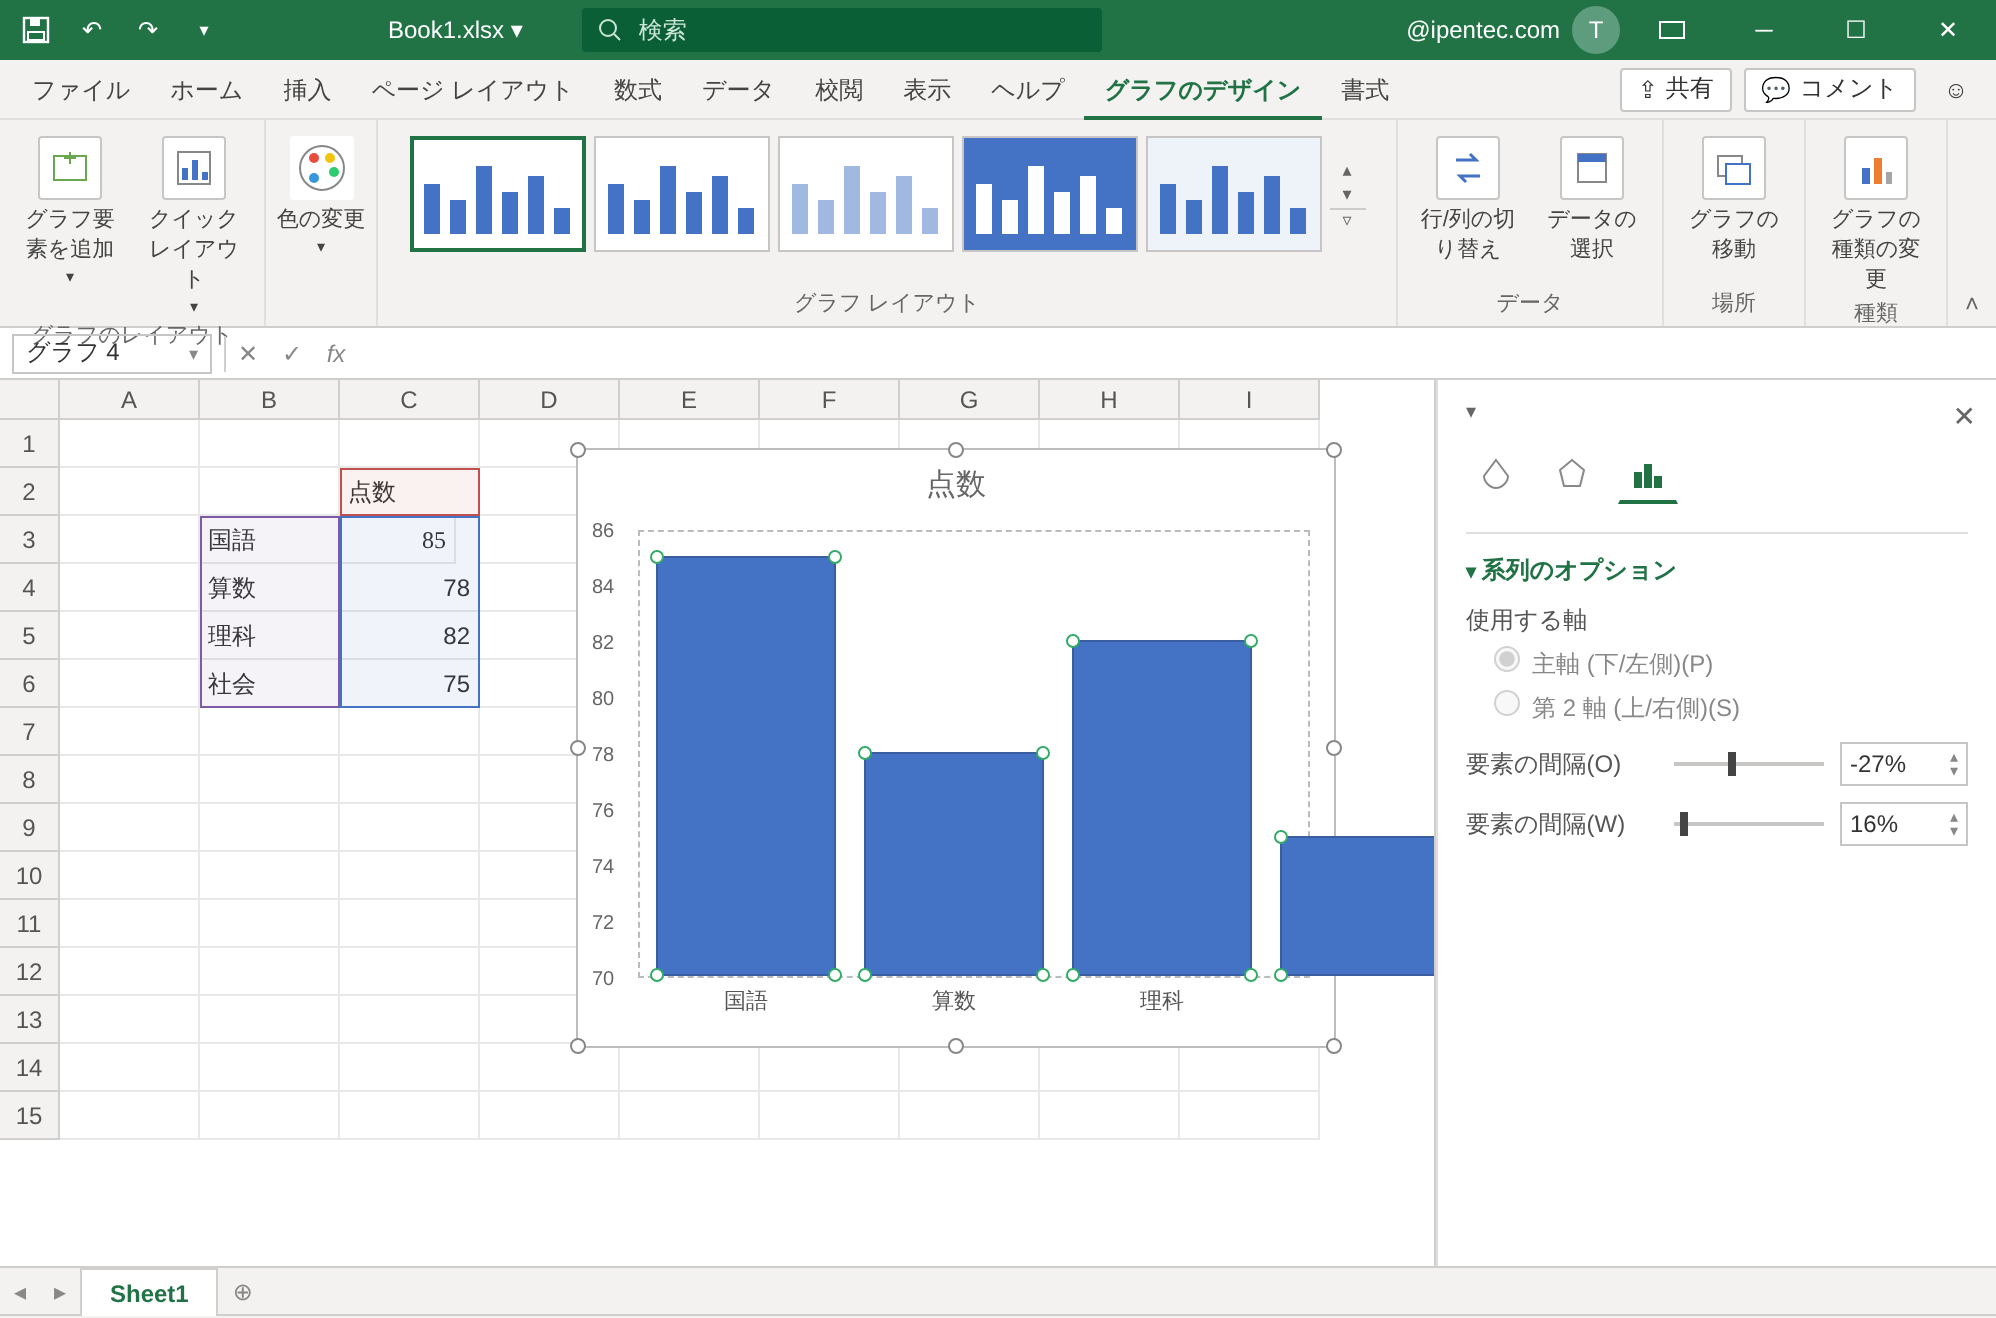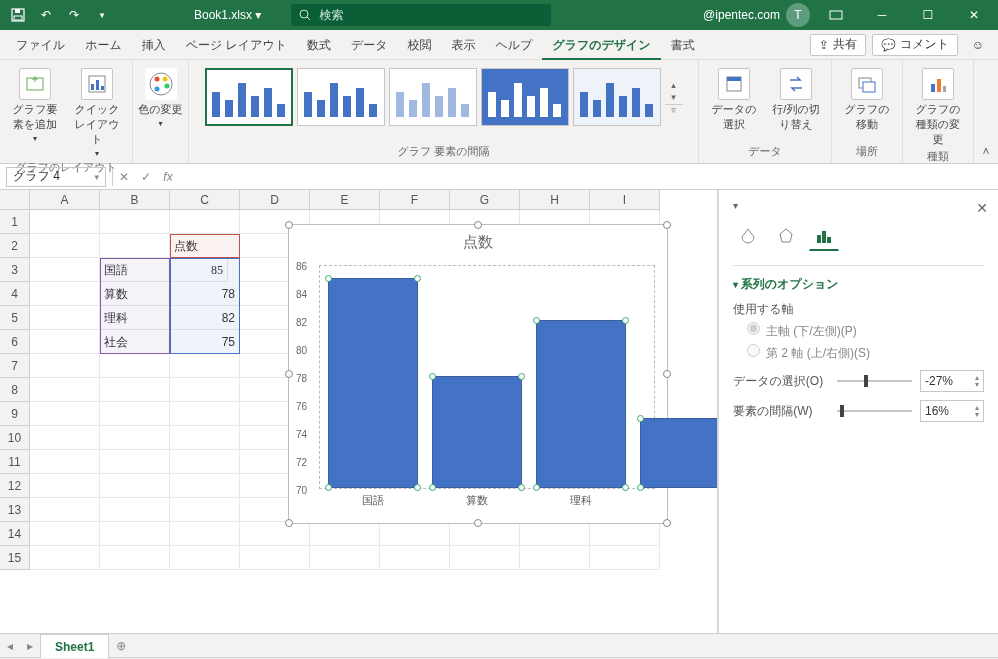--- a/index.html
+++ b/index.html
@@ -259,41 +259,41 @@
           <div class="mb" style="height:50%"></div>
           <div class="mb" style="height:70%"></div>
           <div class="mb" style="height:30%"></div>
         </div>
       <div style="width:18px;display:flex;flex-direction:column;justify-content:center;gap:2px;">
           <div style="text-align:center;font-size:9px;color:#666;">▴</div>
           <div style="text-align:center;font-size:9px;color:#666;">▾</div>
           <div style="text-align:center;font-size:9px;color:#666;border-top:1px solid #ccc;">▿</div>
         </div>
     </div>
-    <div class="glabel">グラフ 要素の間隔</div>
+    <div class="glabel">グラフ レイアウト</div>
   </div>
 
   <div class="rgroup">
     <div class="items">
+      <div class="rbtn">
+        <div class="ricon">
+            <svg width="20" height="20">
+              <path d="M4 6h10l-3-3M16 14H6l3 3" fill="none" stroke="#4472c4" stroke-width="1.5"></path>
+            </svg>
+          </div>
+        <span>行/列の切り替え</span>
+      </div>
       <div class="rbtn">
         <div class="ricon">
             <svg width="20" height="20">
               <rect x="3" y="3" width="14" height="14" fill="none" stroke="#888"></rect>
               <rect x="3" y="3" width="14" height="4" fill="#4472c4"></rect>
             </svg>
           </div>
         <span>データの選択</span>
-      </div>
-      <div class="rbtn">
-        <div class="ricon">
-            <svg width="20" height="20">
-              <path d="M4 6h10l-3-3M16 14H6l3 3" fill="none" stroke="#4472c4" stroke-width="1.5"></path>
-            </svg>
-          </div>
-        <span>行/列の切り替え</span>
       </div>
     </div>
     <div class="glabel">データ</div>
   </div>
 
   <div class="rgroup">
     <div class="items">
       <div class="rbtn">
         <div class="ricon">
             <svg width="20" height="20">
@@ -581,21 +581,21 @@
             <rect x="12" y="10" width="4" height="6" fill="#217346"></rect>
           </svg>
         </div>
     </div>
     <div class="section">
       <div class="sectitle">系列のオプション</div>
       <label class="fld">使用する軸</label>
       <div class="radio"><input type="radio" checked="" disabled="" style=""><span>主軸 (下/左側)(P)</span></div>
       <div class="radio"><input type="radio" disabled="" style=""><span>第 2 軸 (上/右側)(S)</span></div>
       <div class="sliderrow">
-        <div class="lab">データの選択(O)</div>
+        <div class="lab">要素の間隔(O)</div>
         <div class="track">
             <div class="knob" style="left:36%;"></div>
           </div>
         <div class="valbox">
             <span>-27%</span>
             <span style="font-size:8px;color:#888;line-height:7px;">▴<br>▾</span>
           </div>
       </div>
       <div class="sliderrow">
         <div class="lab">要素の間隔(W)</div>

